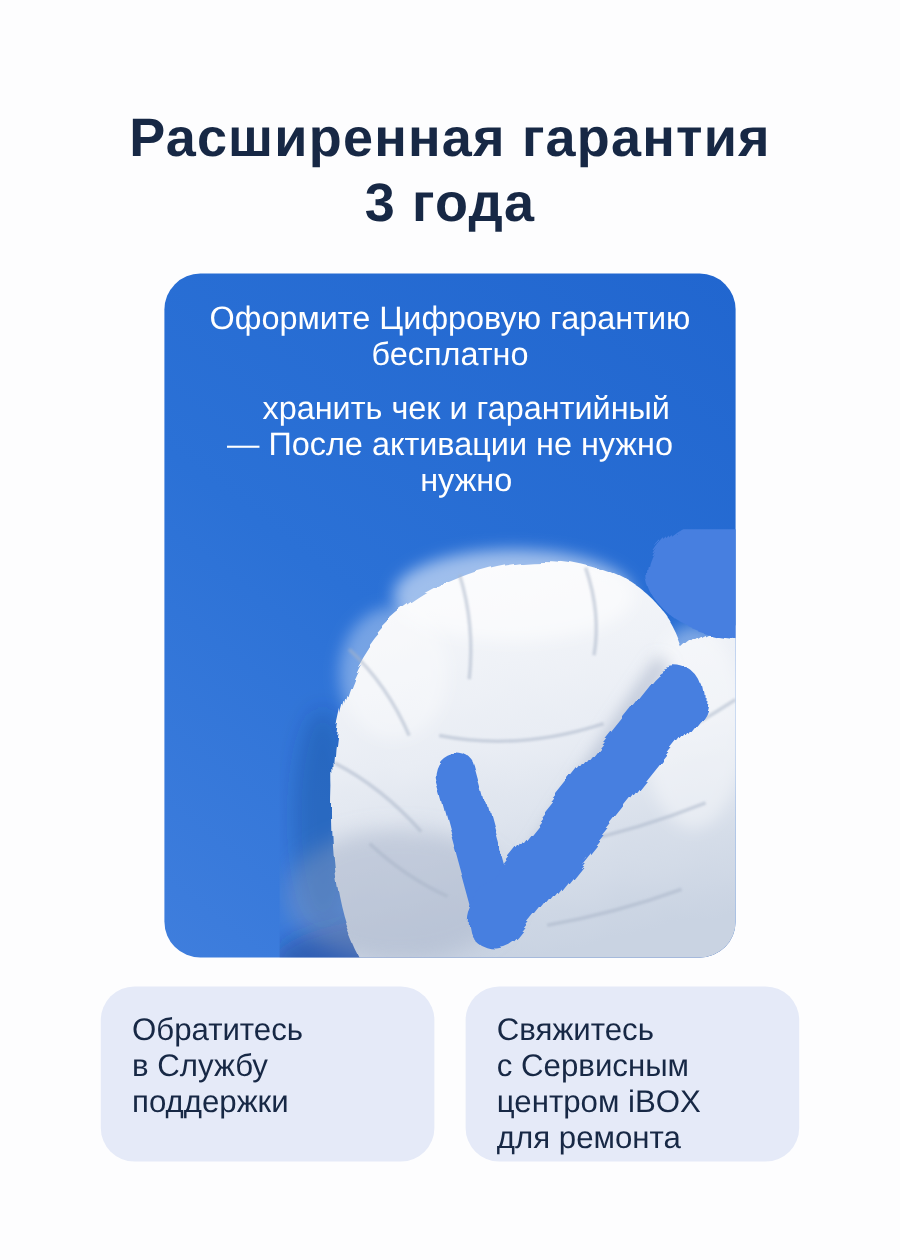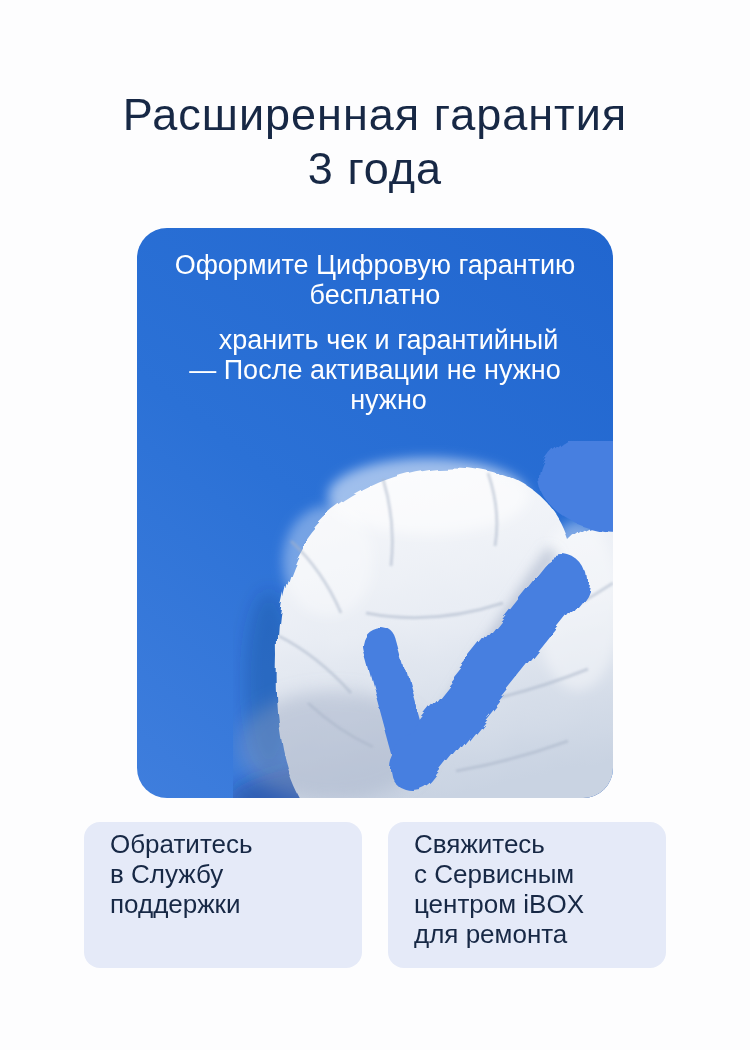--- a/index.html
+++ b/index.html
@@ -3,42 +3,42 @@
 <meta charset="utf-8">
 <style>
   html,body{margin:0;padding:0;}
   body{width:750px;height:1050px;overflow:hidden;background:#fdfdfe;
        font-family:"Liberation Sans","DejaVu Sans",sans-serif;}
   .page{position:relative;width:750px;height:1050px;background:#fdfdfe;}
 
   
   .title{margin:88px 0 0;text-align:center;color:#172845;
          font-size:45px;line-height:54px;font-weight:500;letter-spacing:1px;}
-  .title .t-line{display:block;}
+  .title .t-line{display:block;font-weight:bold;}
 
   
   .blue-card{position:relative;margin:32px auto 0;width:476px;height:570px;
              border-radius:30px;overflow:hidden;
              background:linear-gradient(218deg,#2166cf 0%,#2b71d6 55%,#3f7edd 100%);text-align:center;}
   .card-text{position:relative;z-index:2;padding:22px 24px 0;color:#ffffff;
              font-size:27px;line-height:30px;}
   .para{margin:0 0 15px;}
   .line{display:block;}
   .bold{font-weight:400;}
   .ind1{padding-left:27px;}
   .ind2{padding-left:31px;}
 
   
   .pillow{position:absolute;right:-40px;bottom:-13px;width:420px;height:370px;z-index:1;}
   .pillow svg{display:block;width:100%;height:100%;}
 
   
   .bottom-row{display:flex;gap:26px;margin:24px 84px 0;}
-  .info-card{flex:1;min-height:146px;box-sizing:border-box;border-radius:16px;
-             background:#e5eaf8;padding:7px 26px 0;color:#172845;
+  .info-card{flex:1;min-height:146px;box-sizing:border-box;border-radius:28px;
+             background:#e5eaf8;padding:21px 26px 0;color:#172845;
              font-size:26px;line-height:30px;}
 </style>
 </head>
 <body>
 
 <div class="page">
 
   <h1 class="title">
     <span class="t-line">Расширенная гарантия</span>
     <span class="t-line">3 года</span>

